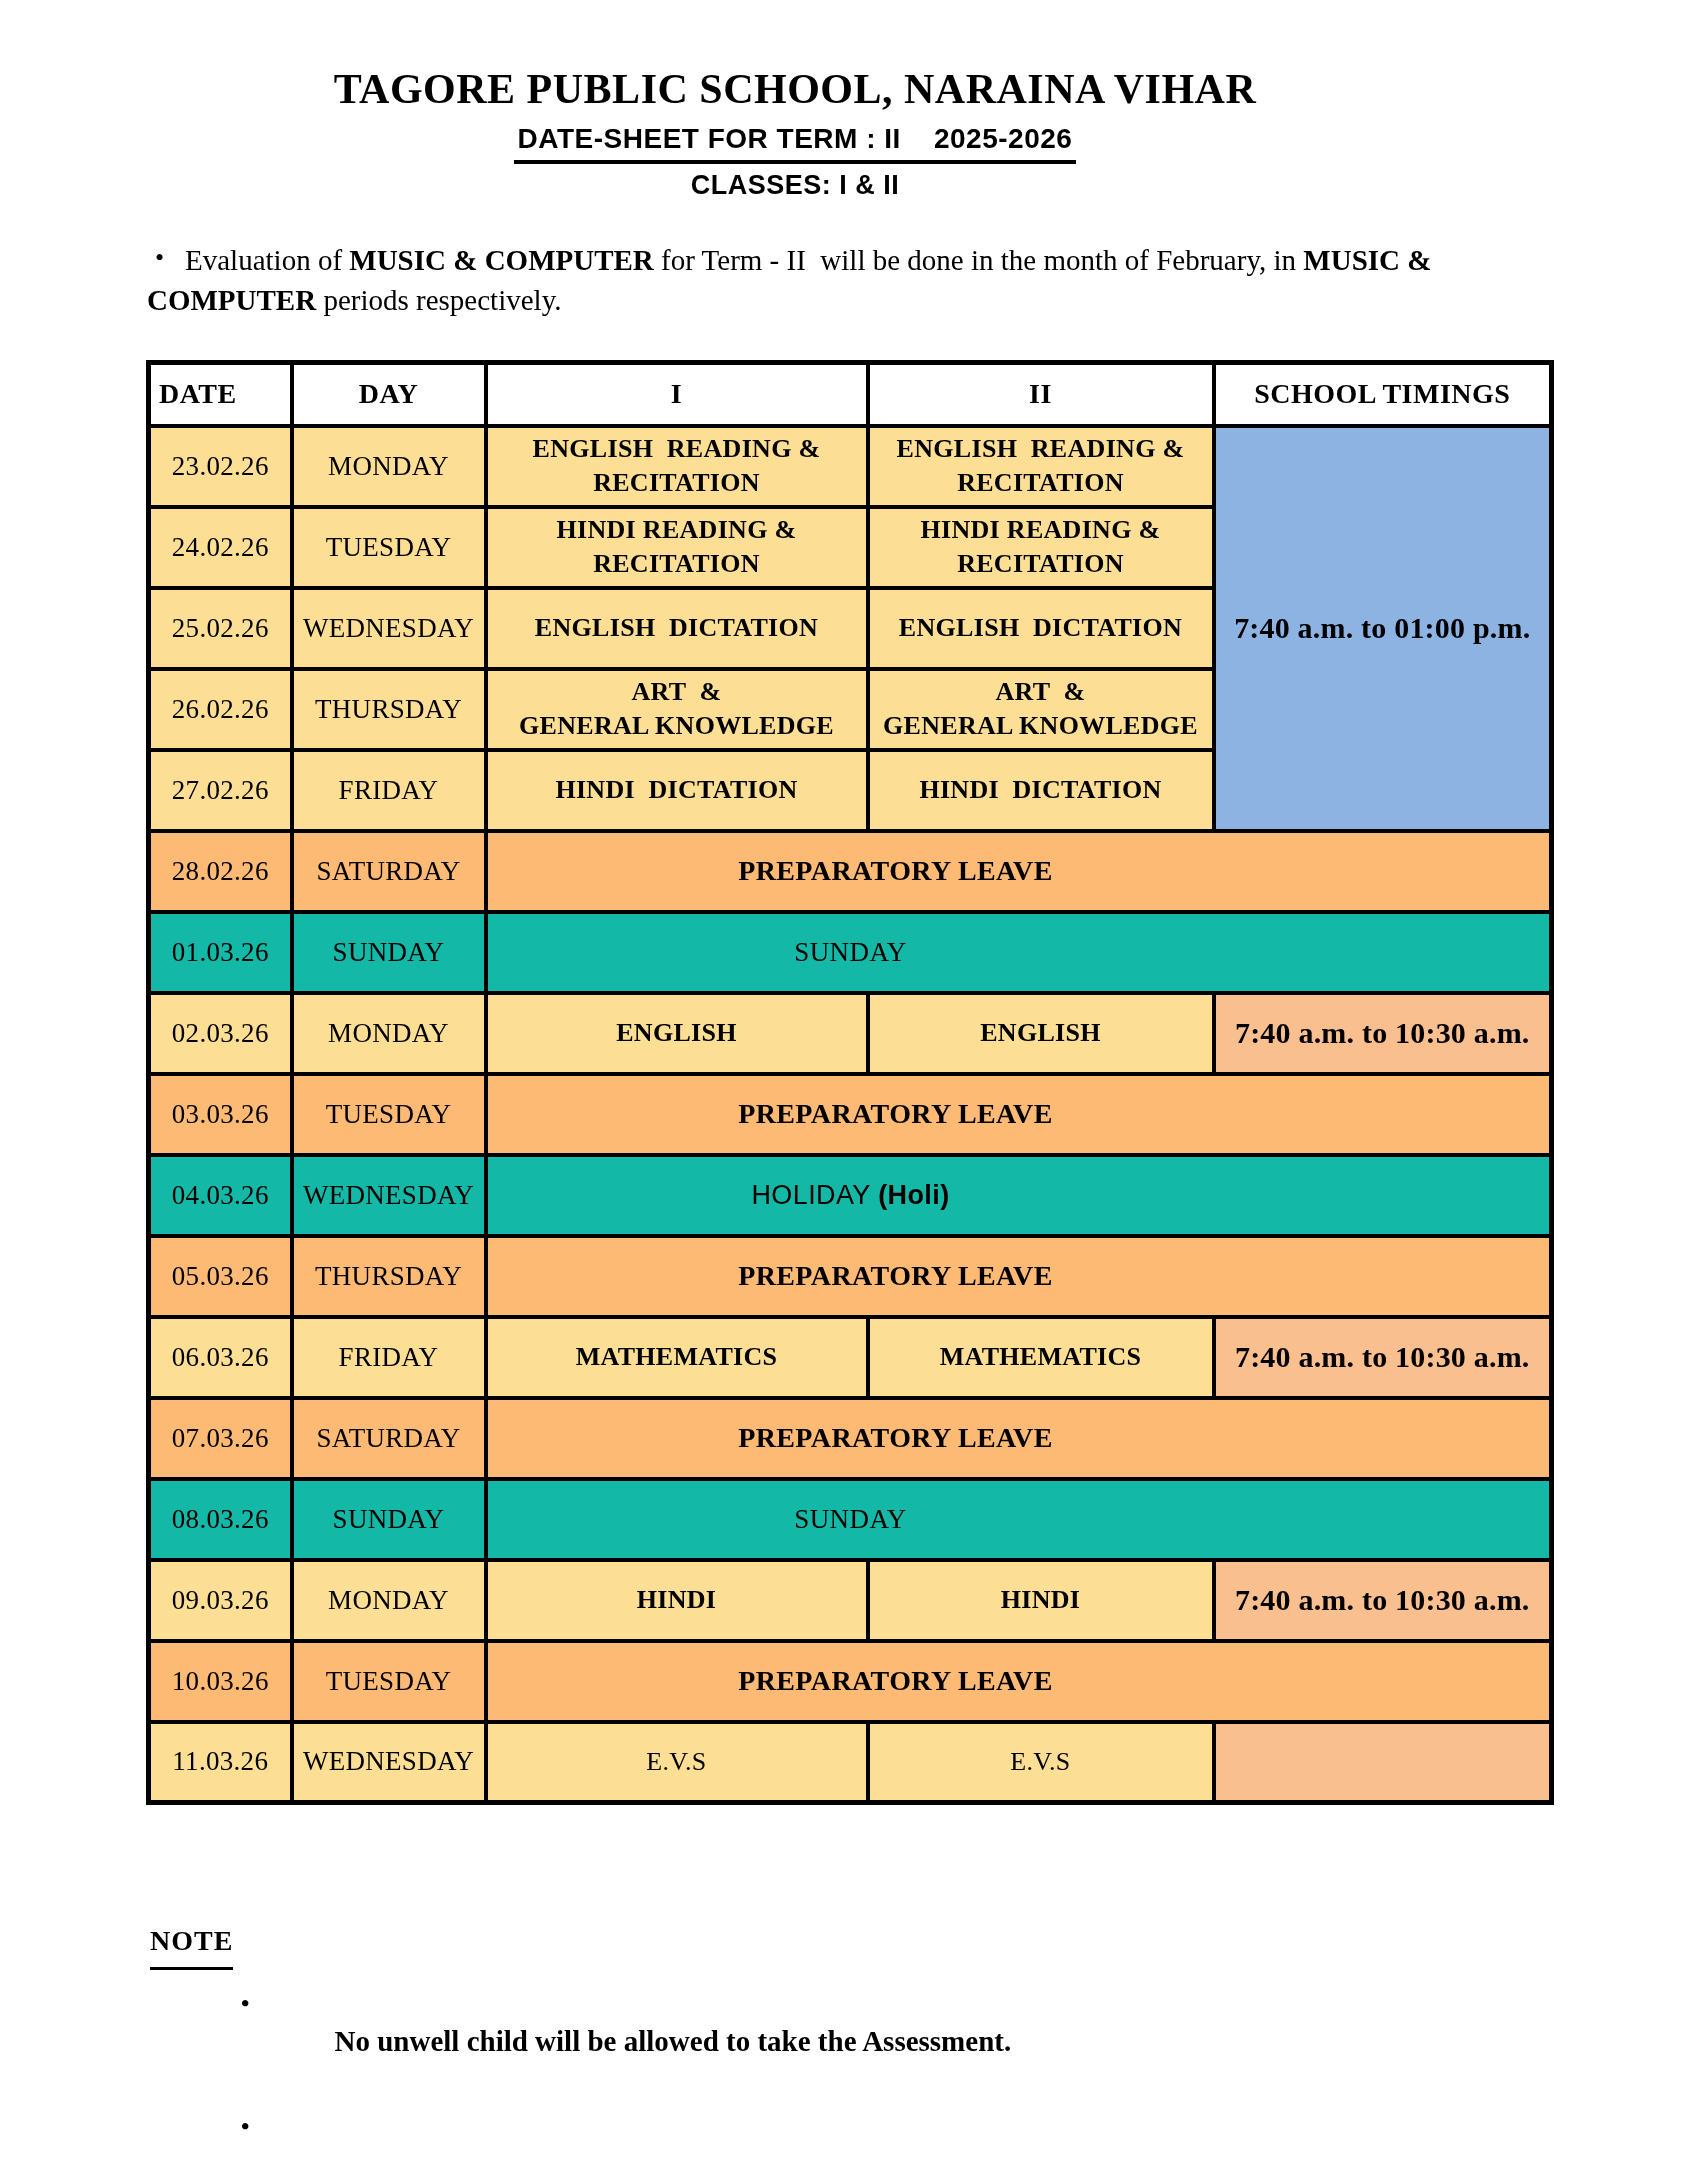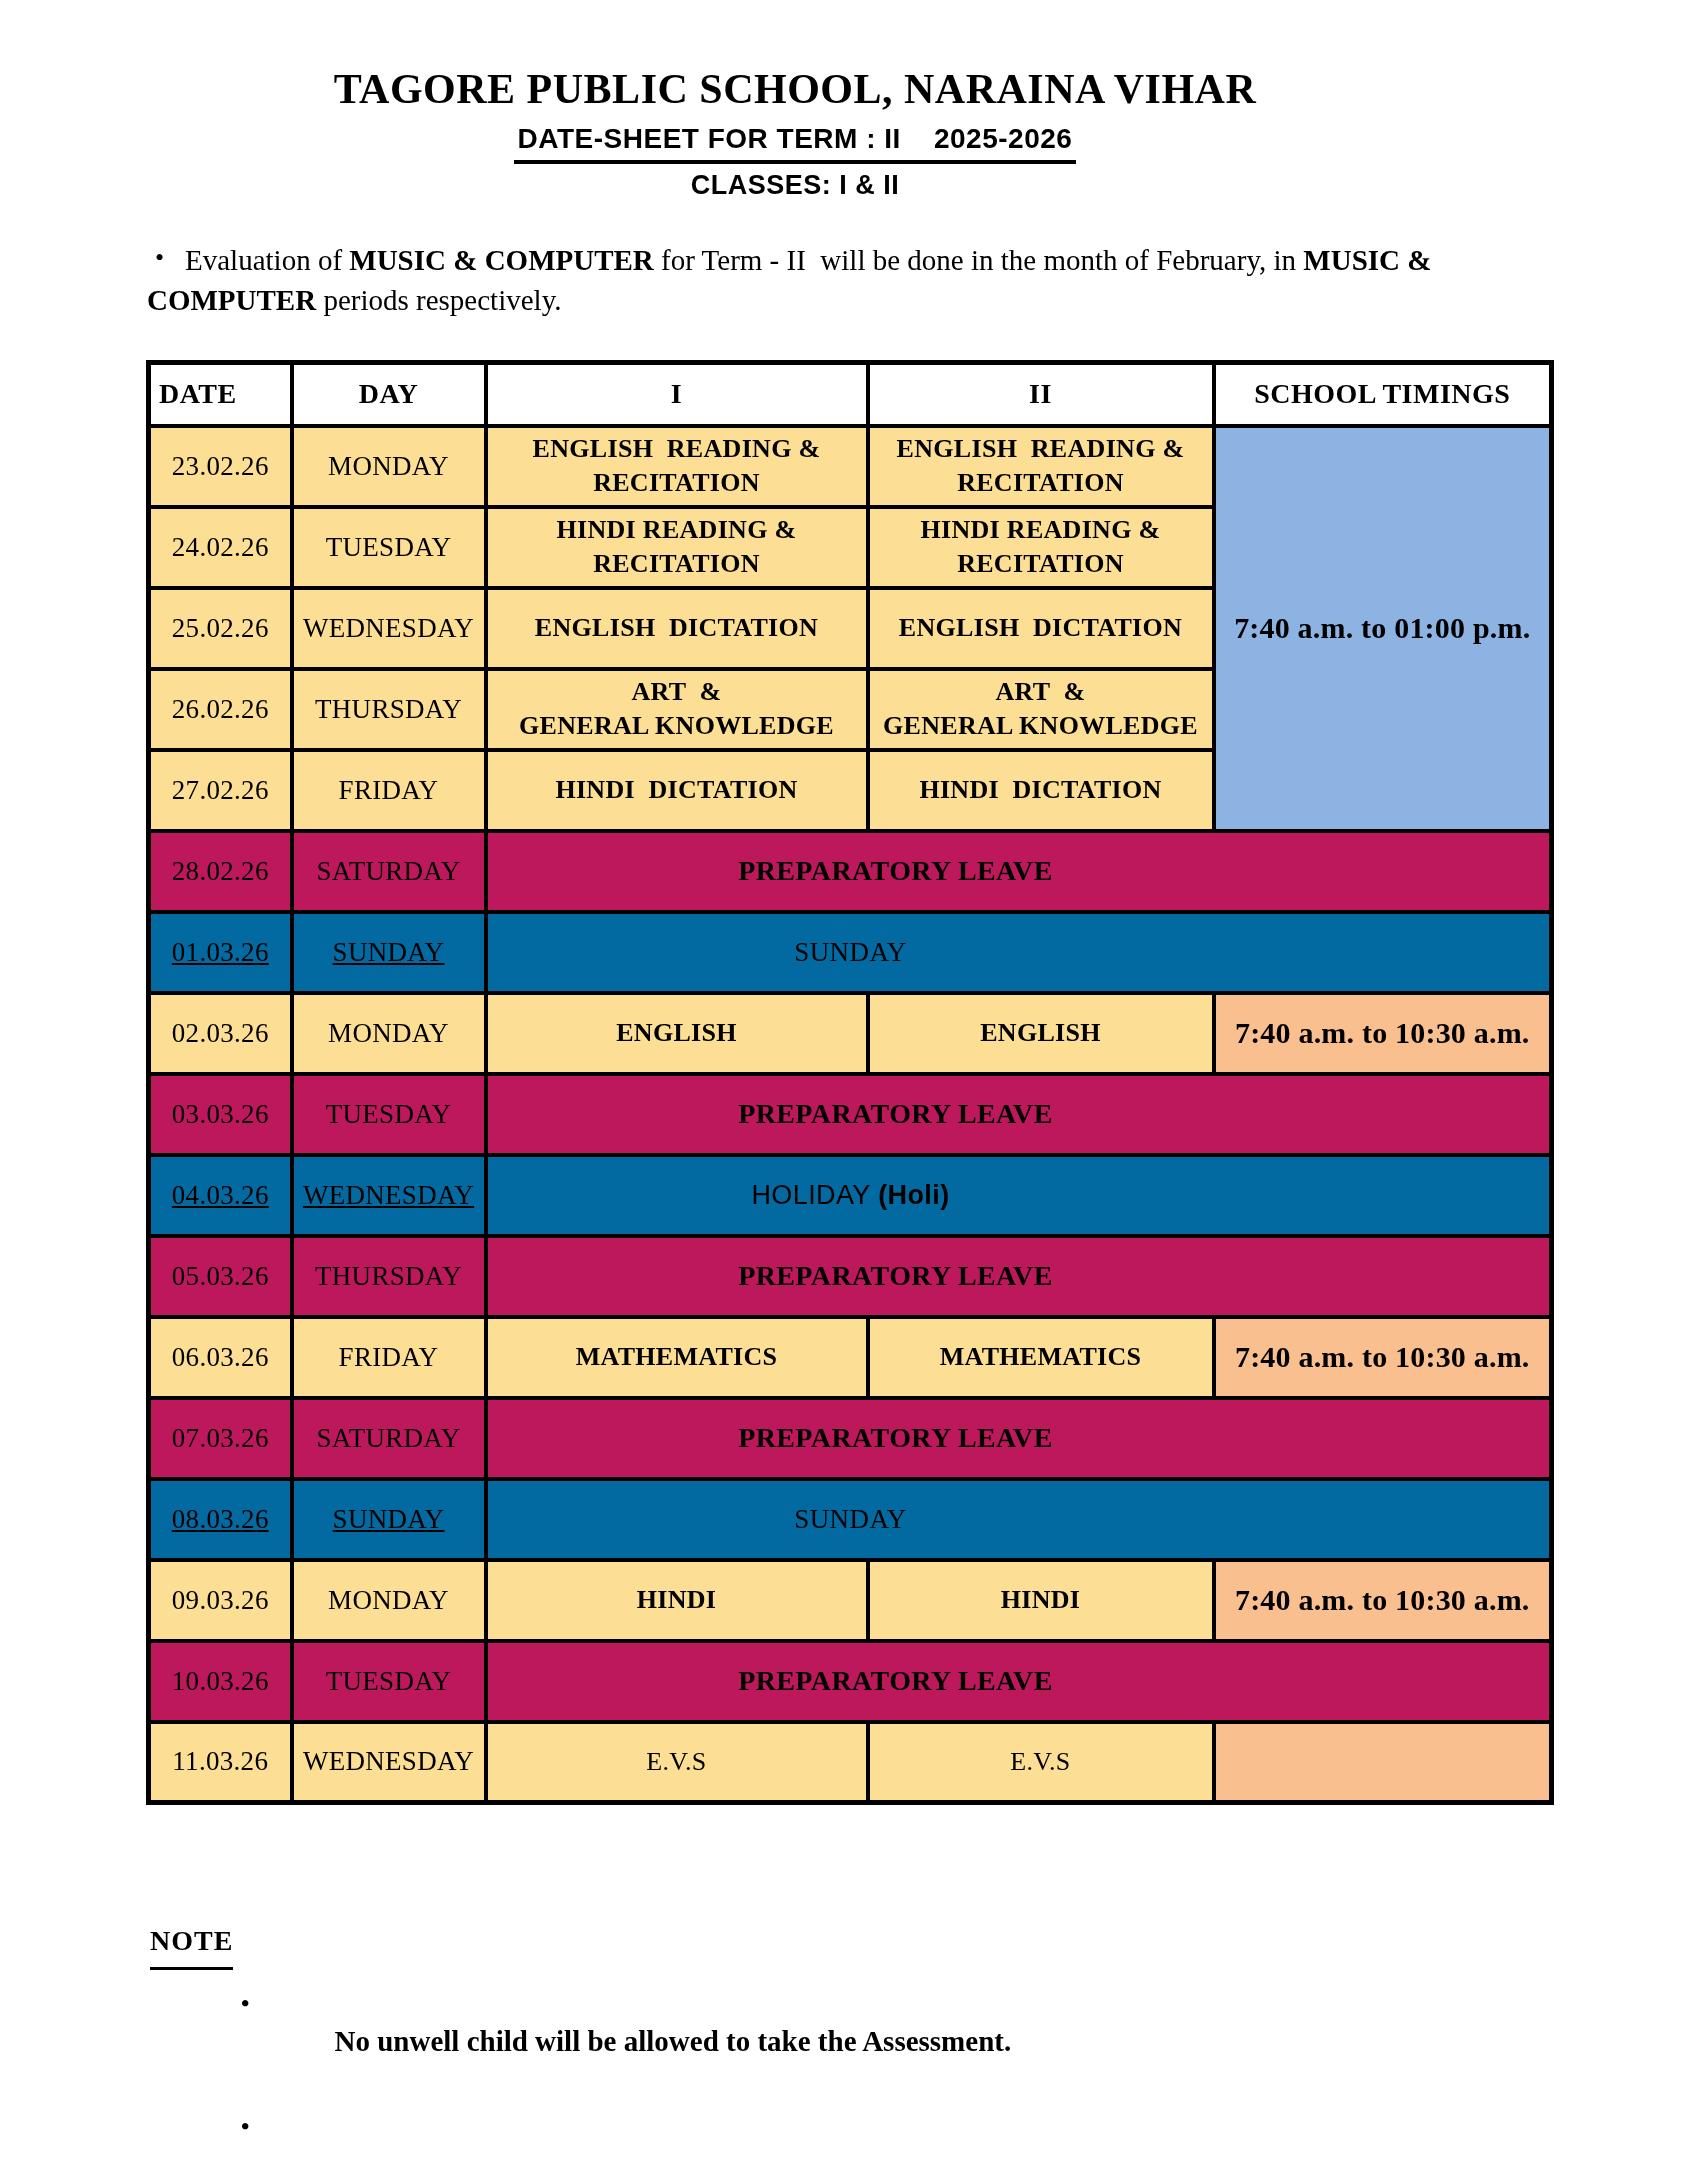--- a/index.html
+++ b/index.html
@@ -50,21 +50,21 @@
   td.subj.light{font-weight:normal;}
   td.timing{font-size:30px;font-weight:bold;white-space:pre;letter-spacing:0.2px;}
   td.span2{border-right-style:hidden;margin-top:20px;}
   td.tail{border-left-style:hidden;}
   .span-txt{display:inline-block;font-size:27px;letter-spacing:0.4px;white-space:pre;}
   .span-txt.prep{font-weight:bold;font-size:28px;position:relative;left:45px;}
   .span-txt.holiday{font-family:"Liberation Sans", sans-serif;font-size:27px;}
   .span-txt.holiday .hol-bold{font-weight:bold;}
   
   .y{background:#FCDF94;} .b{background:#8DB3E2;} .o{background:#FABF8F;}
-  .g{background:#be185d;} .w{background:#0369a1;text-decoration:underline;}
+  .g{background:#fdba74;} .w{background:#14b8a6;}
   
   .note{left:150px;top:1925px;width:1386px;}
   .note-heading{
     display:inline-block;font-weight:bold;font-size:28px;letter-spacing:1px;
     border-bottom:3px solid #000;padding-bottom:10px;
   }
   .note-items{margin-top:14px;}
   .note-item{position:relative;padding-left:141px;font-weight:bold;font-size:29px;line-height:38px;margin-bottom:9px;white-space:pre-wrap;}
   .note-bullet{position:absolute;left:91px;top:0;font-size:24px;}
 </style>

